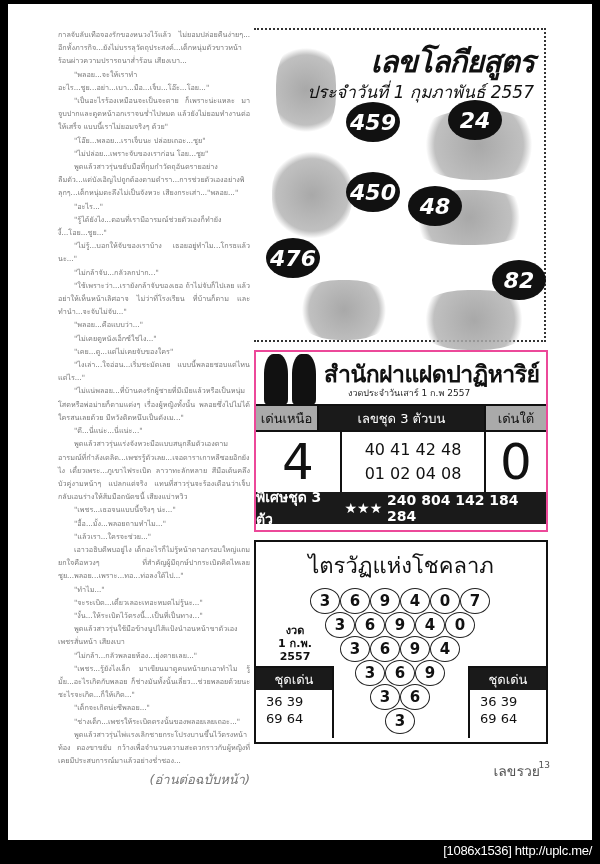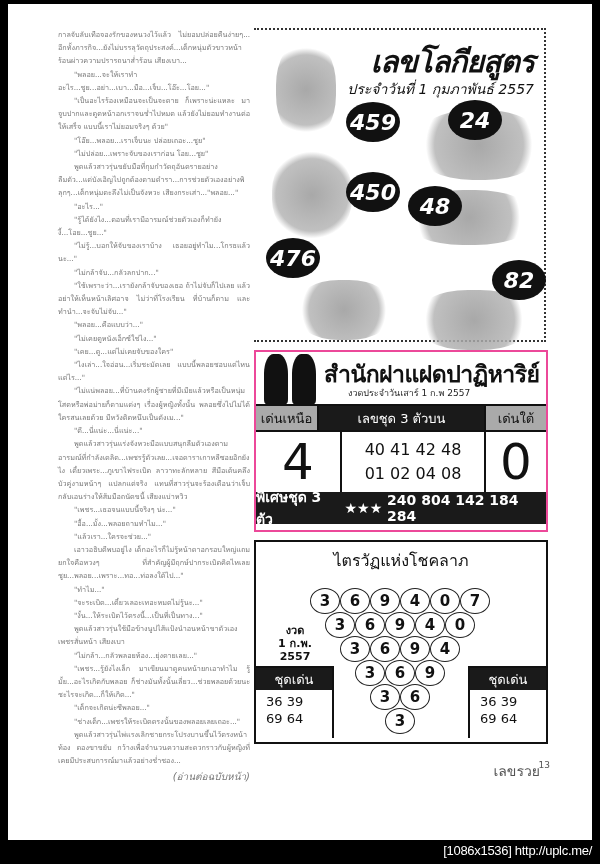--- a/index.html
+++ b/index.html
@@ -5,26 +5,26 @@
   html,body{margin:0;padding:0;}
   body{width:600px;height:864px;background:#000;position:relative;overflow:hidden;font-family:"DejaVu Sans",sans-serif;}
   .page{position:absolute;left:8px;top:4px;width:584px;height:836px;background:#fff;}
   .footer-bar{position:absolute;left:0;top:840px;width:600px;height:24px;background:#000;}
   .watermark{position:absolute;right:8px;top:843px;color:#fff;font-family:Liberation Sans, sans-serif;font-size:13px;letter-spacing:-0.3px;}
 
   
   .col-left{position:absolute;left:58px;top:28px;width:192px;}
   .para{font-size:7.2px;line-height:13.2px;color:#777;text-align:justify;margin:0;}
   .para.indent{text-indent:16px;}
-  .continue{font-size:10px;color:#777;text-align:right;margin-top:2px;font-style:italic;}
+  .continue{font-size:13px;color:#777;text-align:right;margin-top:2px;font-style:italic;}
 
   
   .panel1{position:absolute;left:254px;top:28px;width:290px;height:310px;border-right:2px dotted #333;border-bottom:2px dotted #333;border-top:2px dotted #333;}
   .p1-title{position:absolute;right:10px;top:8px;font-size:30px;font-weight:bold;font-style:italic;color:#111;letter-spacing:-1px;}
-  .p1-sub{position:absolute;right:10px;top:48px;font-size:14px;font-style:italic;color:#111;}
+  .p1-sub{position:absolute;right:10px;top:48px;font-size:17px;font-style:italic;color:#111;}
   .silh{position:absolute;background:radial-gradient(circle,#999 0%,#b5b5b5 60%,rgba(255,255,255,0) 72%);opacity:.85;border-radius:45%;}
   .num-ball{position:absolute;width:54px;height:40px;border-radius:50%;background:#111;color:#fff;font-weight:bold;font-style:italic;font-size:22px;display:flex;align-items:center;justify-content:center;}
 
   
   .panel2{position:absolute;left:254px;top:350px;width:290px;height:178px;border:2px solid #ec4899;}
   .p2-header{position:relative;height:52px;}
   .dancers{position:absolute;left:6px;top:2px;width:56px;height:50px;}
   .dancer{position:absolute;top:0;width:24px;height:50px;background:#111;border-radius:40% 40% 10% 10%;}
   .p2-title{position:absolute;left:68px;top:4px;font-size:23px;font-weight:bold;color:#111;letter-spacing:-0.5px;}
   .p2-sub{position:absolute;left:92px;top:34px;font-size:9px;color:#222;}
@@ -33,21 +33,21 @@
   .hcell.grey{background:#aaa;}
   .hcell.black{background:#1a1a1a;color:#fff;border-left:2px solid #111;border-right:2px solid #111;}
   .p2-row-body{display:flex;height:60px;border-top:2px solid #111;}
   .bcell{display:flex;align-items:center;justify-content:center;}
   .big-digit{font-size:50px;color:#111;}
   .mid-nums{border-left:2px solid #111;border-right:2px solid #111;flex-direction:column;font-size:16px;color:#111;line-height:24px;}
   .p2-footer{height:32px;background:#1a1a1a;color:#fff;display:flex;align-items:center;justify-content:center;font-size:14px;font-weight:bold;}
 
   
   .panel3{position:absolute;left:254px;top:540px;width:290px;height:200px;border:2px solid #111;}
-  .p3-title{position:absolute;left:0;right:0;top:6px;text-align:center;font-size:16px;color:#111;}
+  .p3-title{position:absolute;left:0;right:0;top:6px;text-align:center;font-size:22px;color:#111;}
   .balls{position:absolute;left:54px;top:46px;width:190px;height:150px;}
   .ball{position:absolute;width:28px;height:24px;border:1.2px solid #222;border-radius:50%;background:#fff;display:flex;align-items:center;justify-content:center;font-weight:bold;font-size:15px;color:#111;}
   .draw-label{position:absolute;left:14px;top:82px;width:50px;text-align:center;font-size:11px;line-height:13px;color:#111;font-weight:bold;}
   .set-box{position:absolute;top:124px;width:76px;height:70px;border-top:2px solid #111;}
   .set-box.left{left:0;border-right:2px solid #111;}
   .set-box.right{right:0;border-left:2px solid #111;}
   .set-head{height:22px;background:#1a1a1a;color:#fff;display:flex;align-items:center;justify-content:center;font-size:13px;}
   .set-nums{font-size:13px;line-height:17px;color:#111;padding:3px 0 0 10px;}
 
   .page-foot{position:absolute;top:760px;right:60px;font-size:14px;color:#555;}

